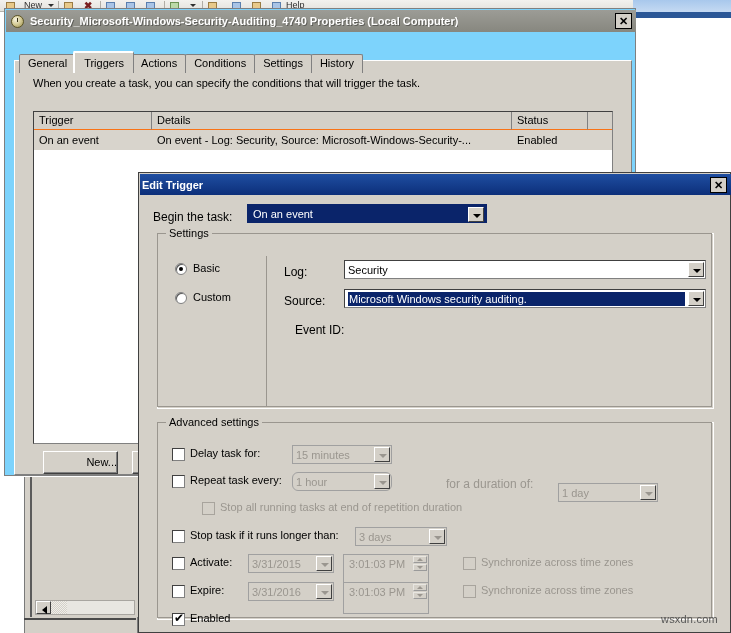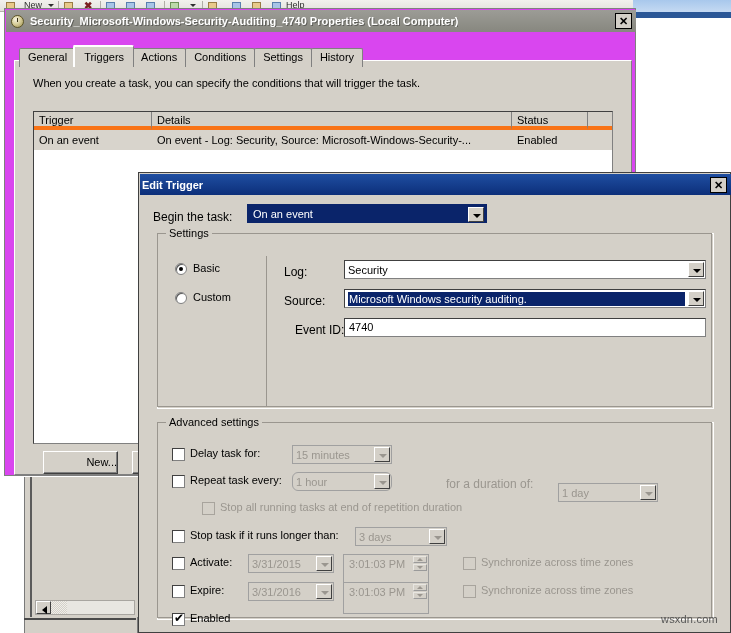--- a/index.html
+++ b/index.html
@@ -51,21 +51,21 @@
   .tb-sep { position:absolute; top:1px; width:1px; height:9px; background:#b0ada6; }
   .tb-ico { position:absolute; top:2px; width:9px; height:8px; background:#e8c98a; border:1px solid #9a7c43; box-sizing:border-box; }
   .tb-ico.blue { background:#a8c4e6; border-color:#5a7fae; }
   .tb-ico.green { background:#bcd9a8; border-color:#6d9355; }
   .tb-arrow { position:absolute; top:4px; width:0; height:0; border-left:3px solid transparent; border-right:3px solid transparent; border-top:3px solid #303030; }
   .tb-x { position:absolute; top:0; font-size:10px; line-height:11px; font-weight:bold; color:#7a2020; }
 
   
   .prop-window {
     position:absolute; left:4px; top:8px; width:632px; height:468px;
-    background:#d946ef;
+    background:#7dd3fc;
     border:1px solid #7f7f7f;
     box-sizing:border-box;
   }
   .prop-titlebar {
     position:absolute; left:1px; top:1px; width:630px; height:22px;
     background: linear-gradient(to bottom,#9c9c96,#87877f);
     display:flex; align-items:center;
   }
   .prop-title-icon {
     width:13px; height:13px; margin-left:5px; border-radius:50%;
@@ -80,21 +80,21 @@
     white-space:nowrap; overflow:hidden; text-shadow:1px 1px 0 rgba(0,0,0,.35);
   }
   .titlebar-close {
     position:absolute; right:4px; top:3px; width:17px; height:16px;
     background:#d4d0c8; border:1px solid #000; box-sizing:border-box;
     font-size:11px; font-weight:bold; line-height:14px; text-align:center; color:#000;
     cursor:pointer;
   }
 
   
-  .tabstrip { position:absolute; left:14px; top:36px; height:22px; display:flex; align-items:flex-end; }
+  .tabstrip { position:absolute; left:14px; top:42px; height:22px; display:flex; align-items:flex-end; }
   .tab {
     height:19px; padding:0 8px; margin-right:-1px;
     background:#d4d0c8; border:1px solid #808080; border-bottom:none;
     box-sizing:border-box; font-size:11px; line-height:17px; color:#000;
     cursor:pointer; position:relative; z-index:1;
     border-top-left-radius:2px; border-top-right-radius:2px;
   }
   .tab.active {
     height:22px; line-height:20px; background:#d4d0c8;
     border-color:#ffffff #808080 #d4d0c8 #ffffff;
@@ -110,21 +110,21 @@
 
   
   .listview {
     position:absolute; left:18px; top:50px; width:580px; height:333px;
     background:#ffffff; border:1px solid #808080; box-sizing:border-box;
     border-top-color:#404040; border-left-color:#404040;
   }
   .lv-header { display:flex; height:18px; }
   .lv-col {
     height:18px; background:#d4d0c8;
-    border-right:1px solid #808080; border-bottom:4px solid #f97316;
+    border-right:1px solid #808080; border-bottom:1px solid #f97316;
     box-sizing:border-box; font-size:11px; line-height:16px; padding-left:5px;
     color:#000; cursor:pointer; overflow:hidden; white-space:nowrap;
   }
   .lv-col.c0 { width:118px; }
   .lv-col.c1 { width:360px; }
   .lv-col.c2 { width:76px; }
   .lv-col.c3 { width:24px; border-right:none; }
   .lv-row { display:flex; height:20px; background:#d8d4cc; }
   .lv-cell { font-size:11px; line-height:20px; padding-left:5px; overflow:hidden; white-space:nowrap; box-sizing:border-box; }
   .lv-cell.c0 { width:118px; }
@@ -411,21 +411,20 @@
         <div class="btn-arrow"></div>
       </div>
 
       <div class="field-label" style="left:126px; top:60px;">Source:</div>
       <div class="combo sel" style="left:186px; top:55px; width:362px;">
         <div class="txt">Microsoft Windows security auditing.</div>
         <div class="btn-arrow"></div>
       </div>
 
       <div class="field-label" style="left:137px; top:89px;">Event ID:</div>
-      <div class="tinput" style="left:186px; top:84px; width:362px;">4740</div>
     </div>
 
     <div class="group" style="left:18px; top:249px; width:557px; height:198px;">
       <div class="gb-inner"></div>
       <div class="gb-title">Advanced settings</div>
 
       <div class="cbox" style="left:14px; top:24px;">
         <div class="box"></div>
         <div class="lbl">Delay task for:</div>
       </div>

